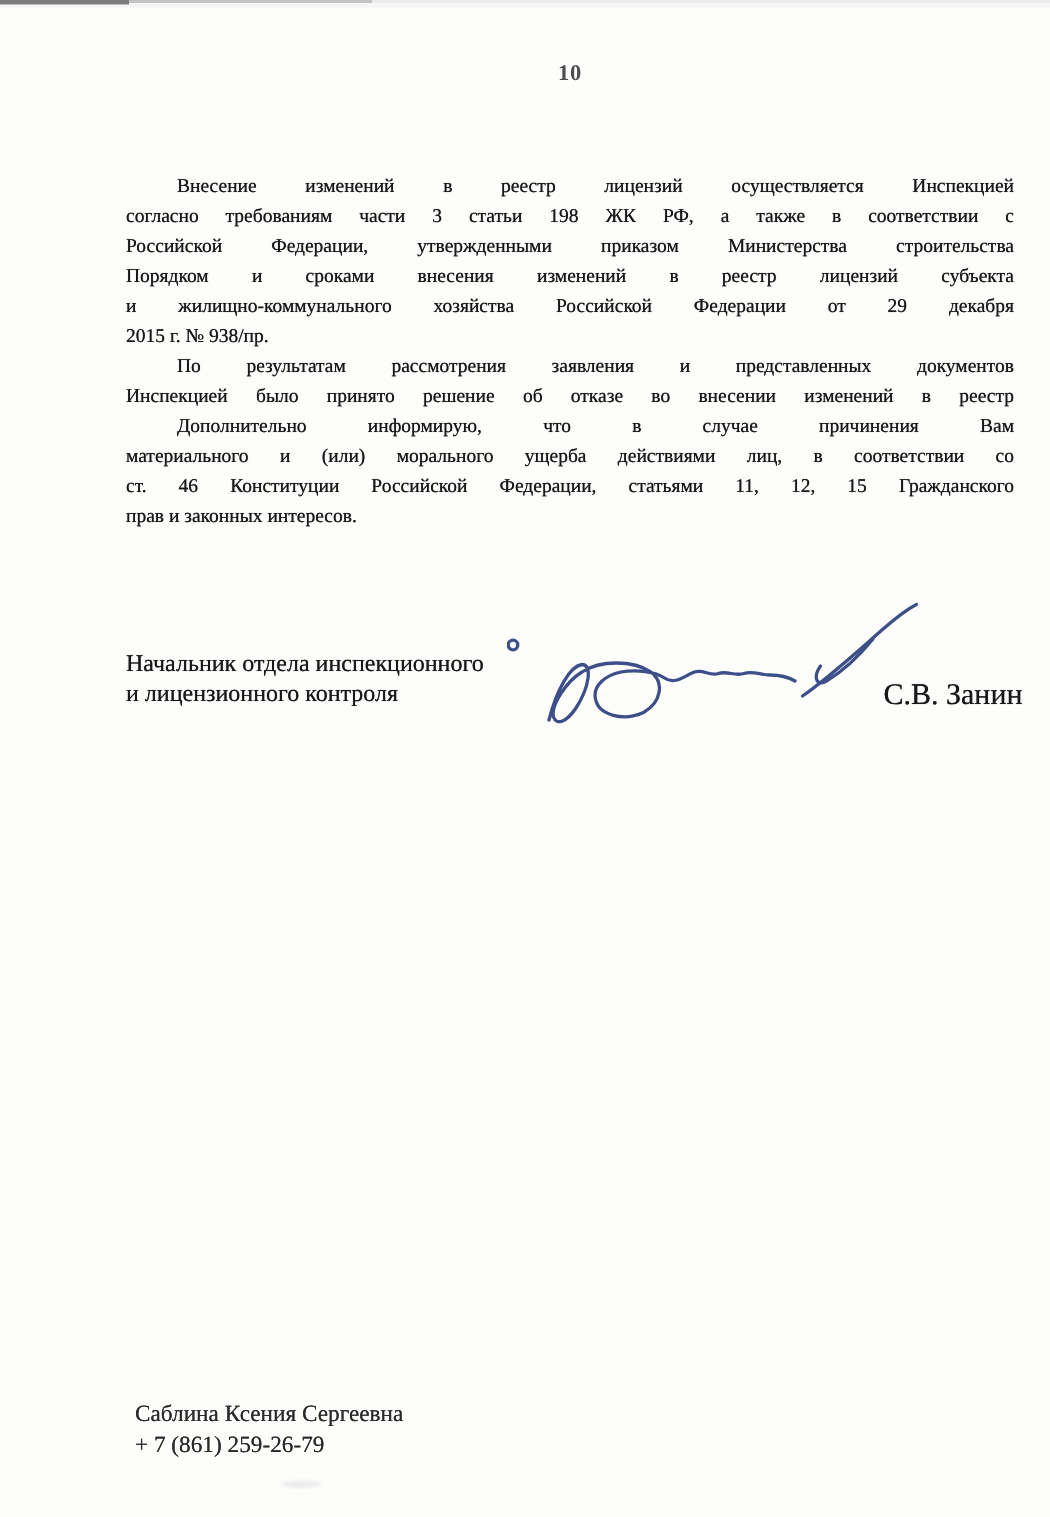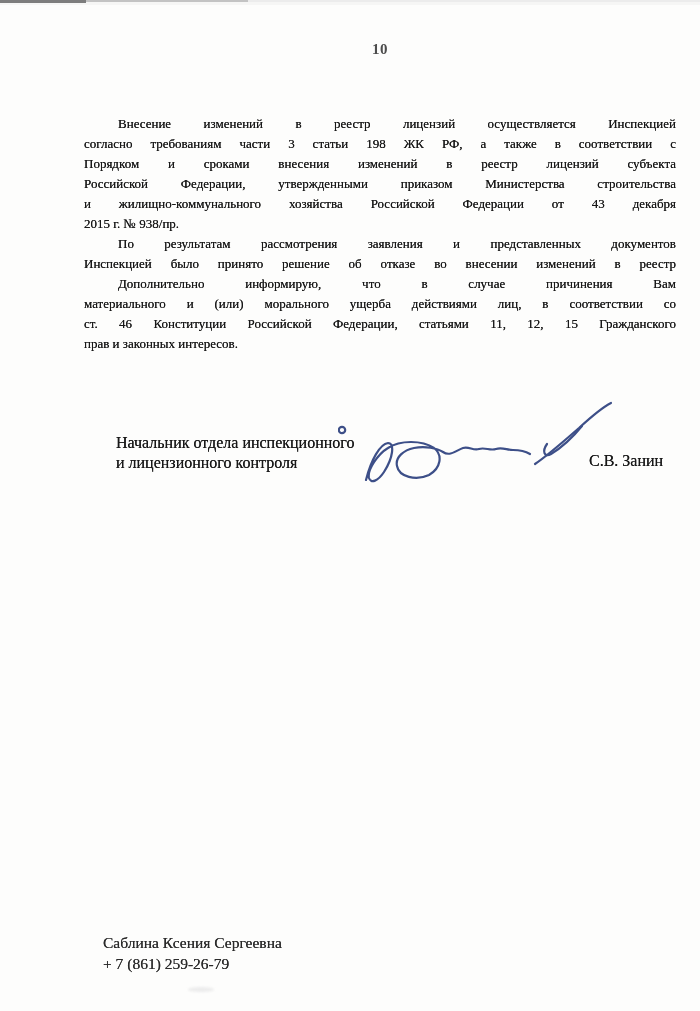--- a/index.html
+++ b/index.html
@@ -70,39 +70,38 @@
   .line.plast { text-align-last: left; white-space: normal; }
 
   .position-block {
     position: absolute;
     left: 84px; top: 433px;
     width: 300px;
     font-size: 16px;
     line-height: 20px;
     color: #181818;
     text-shadow: 0 0 0.45px #2a2a2a;
-    margin-left: 32px;
   }
   .signatory-name {
     position: absolute;
     left: 589px; top: 452px;
-    font-size: 16px;
+    font-size: 20px;
     color: #181818;
     text-shadow: 0 0 0.45px #2a2a2a;
     white-space: nowrap;
   }
   .signature-svg {
     position: absolute;
     left: 338px; top: 398px;
     width: 278px; height: 100px;
   }
 
   .footer-block {
     position: absolute;
-    left: 103px; top: 932px;
+    left: 90px; top: 932px;
     font-size: 15.5px;
     line-height: 21px;
     color: #2a2a2a;
     text-shadow: 0 0 0.35px #3a3a3a;
   }
 </style>
 </head>
 <body>
 
 <div class="page">
@@ -112,23 +111,23 @@
   <div class="scan-line-mid"></div>
   <div class="scan-line-light"></div>
   <div class="smudge"></div>
 
   <div class="page-number">10</div>
 
   <div class="text-block">
     <div>
       <div class="line first">Внесение изменений в реестр лицензий осуществляется Инспекцией</div>
       <div class="line">согласно требованиям части 3 статьи 198 ЖК РФ, а также в соответствии с</div>
+      <div class="line">Российской Федерации, утвержденными приказом Министерства строительства</div>
       <div class="line">Порядком и сроками внесения изменений в реестр лицензий субъекта</div>
-      <div class="line">Российской Федерации, утвержденными приказом Министерства строительства</div>
-      <div class="line">и жилищно-коммунального хозяйства Российской Федерации от 43 декабря</div>
+      <div class="line">и жилищно-коммунального хозяйства Российской Федерации от 29 декабря</div>
       <div class="line plast">2015 г. № 938/пр.</div>
     </div>
     <div>
       <div class="line first">По результатам рассмотрения заявления и представленных документов</div>
       <div class="line">Инспекцией было принято решение об отказе во внесении изменений  в реестр</div>
     </div>
     <div>
       <div class="line first">Дополнительно информирую, что в случае причинения Вам</div>
       <div class="line">материального и (или) морального ущерба действиями лиц, в соответствии со</div>
       <div class="line">ст. 46 Конституции Российской Федерации, статьями 11, 12, 15 Гражданского</div>

